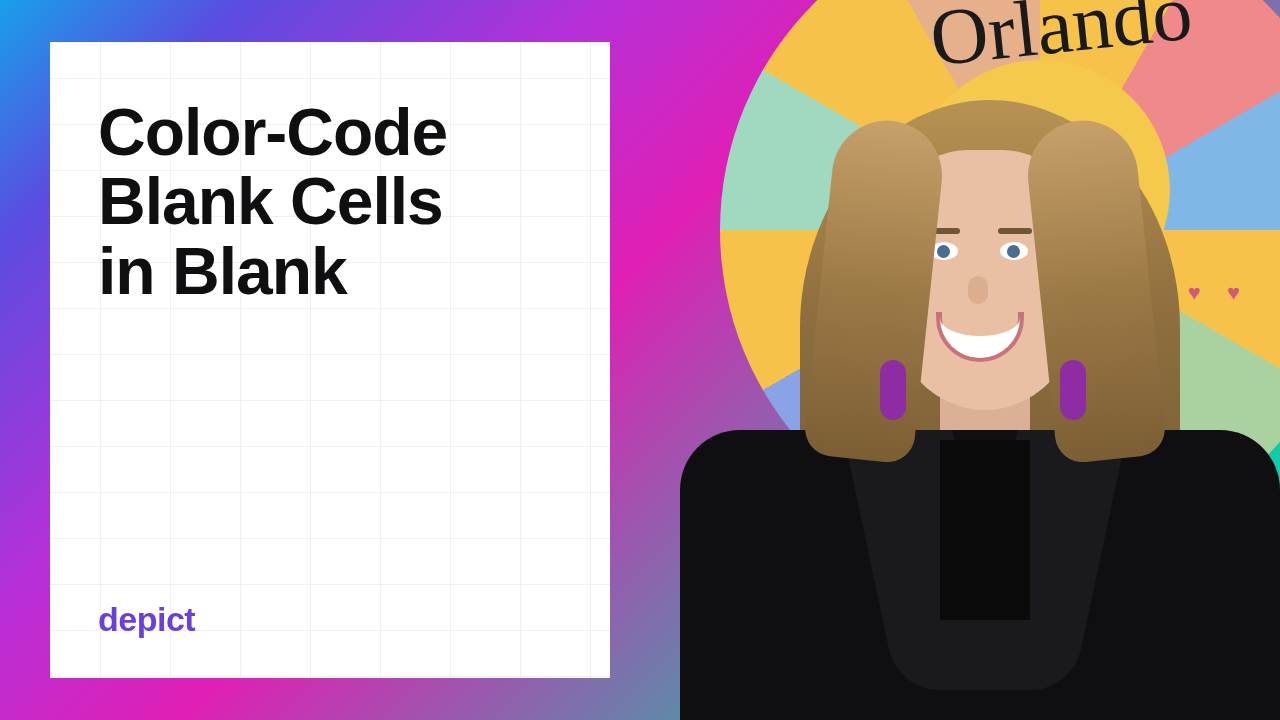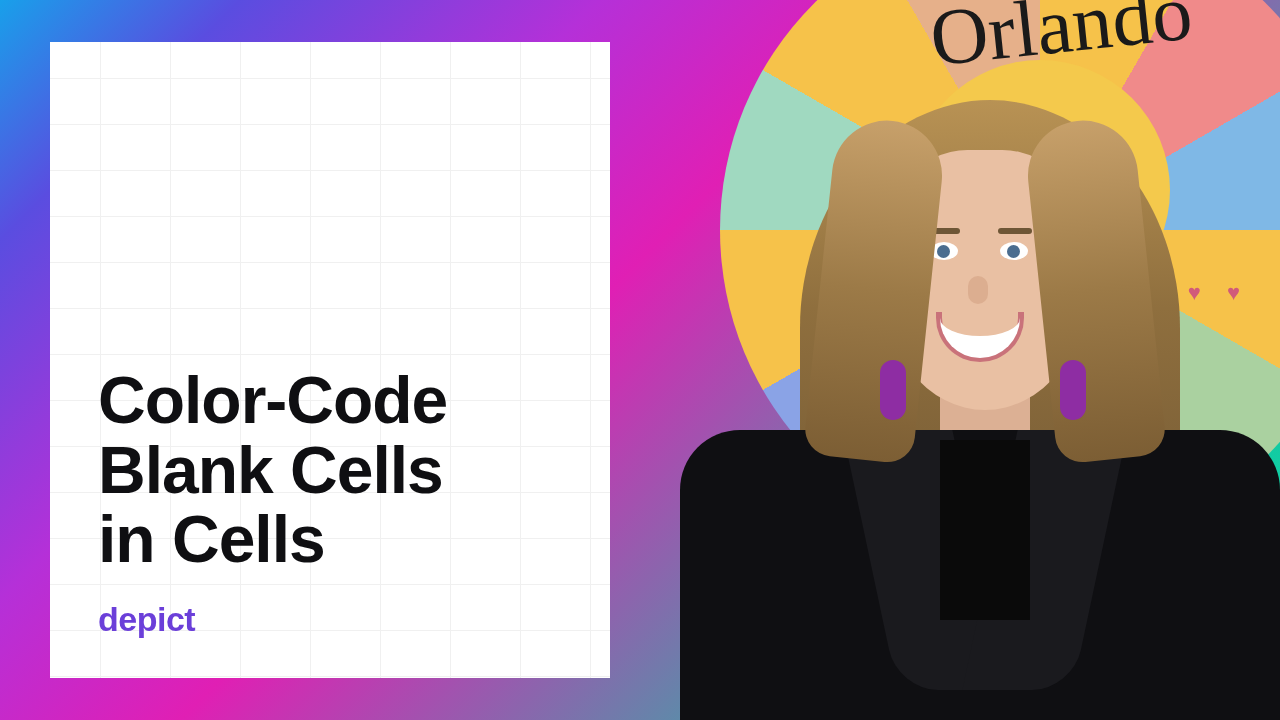--- a/index.html
+++ b/index.html
@@ -186,21 +186,21 @@
     height: 636px;
     background: #ffffff;
     background-image:
       linear-gradient(#f0f0f0 1px, transparent 1px),
       linear-gradient(90deg, #f0f0f0 1px, transparent 1px);
     background-size: 70px 46px;
     background-position: -20px -10px;
     padding: 56px 42px 40px 48px;
     display: flex;
     flex-direction: column;
-    justify-content: flex-end;
+    justify-content: space-between;
   }
   .title {
     font-weight: 900;
     font-size: 66px;
     line-height: 1.05;
     letter-spacing: -1px;
     color: #0f0f12;
   }
   .logo {
     font-weight: 800;
@@ -242,20 +242,20 @@
       <div class="hair-front-r"></div>
       <div class="earring-l"></div>
       <div class="earring-r"></div>
     </div>
   </div>
 
   <div class="card">
     <div class="title">
       <div>Color-Code</div>
       <div>Blank Cells</div>
-      <div>in Cells</div>
+      <div>in Blank</div>
     </div>
     <div class="logo">
       <div class="l1">depict</div>
     </div>
   </div>
 
 </div>
 
 </body></html>

